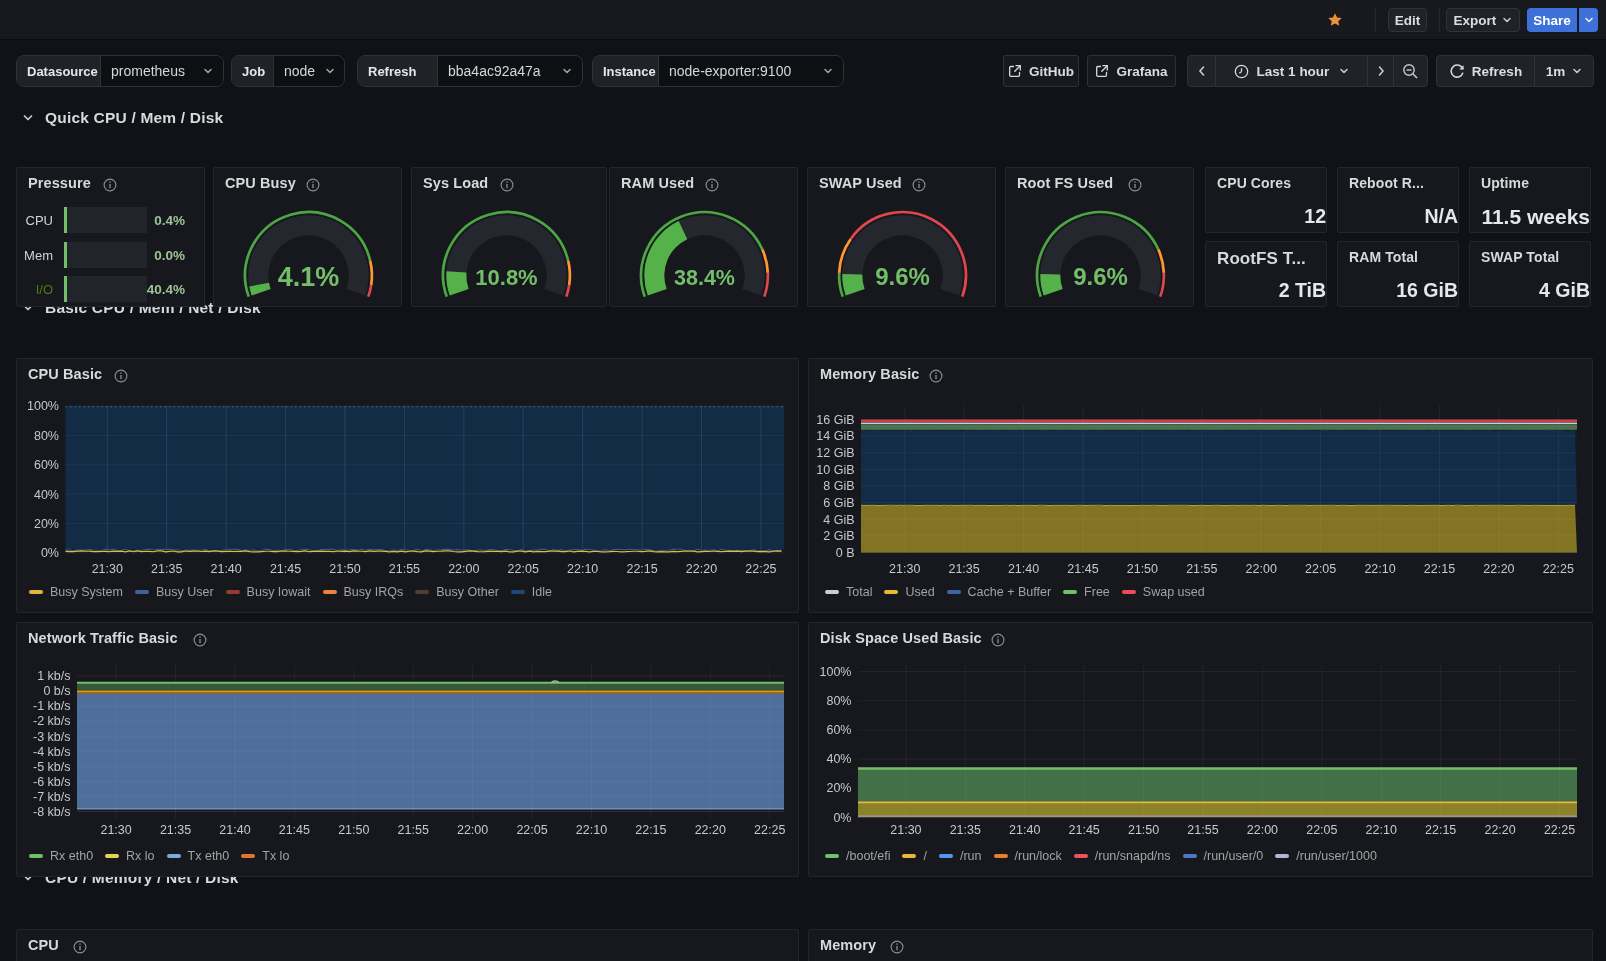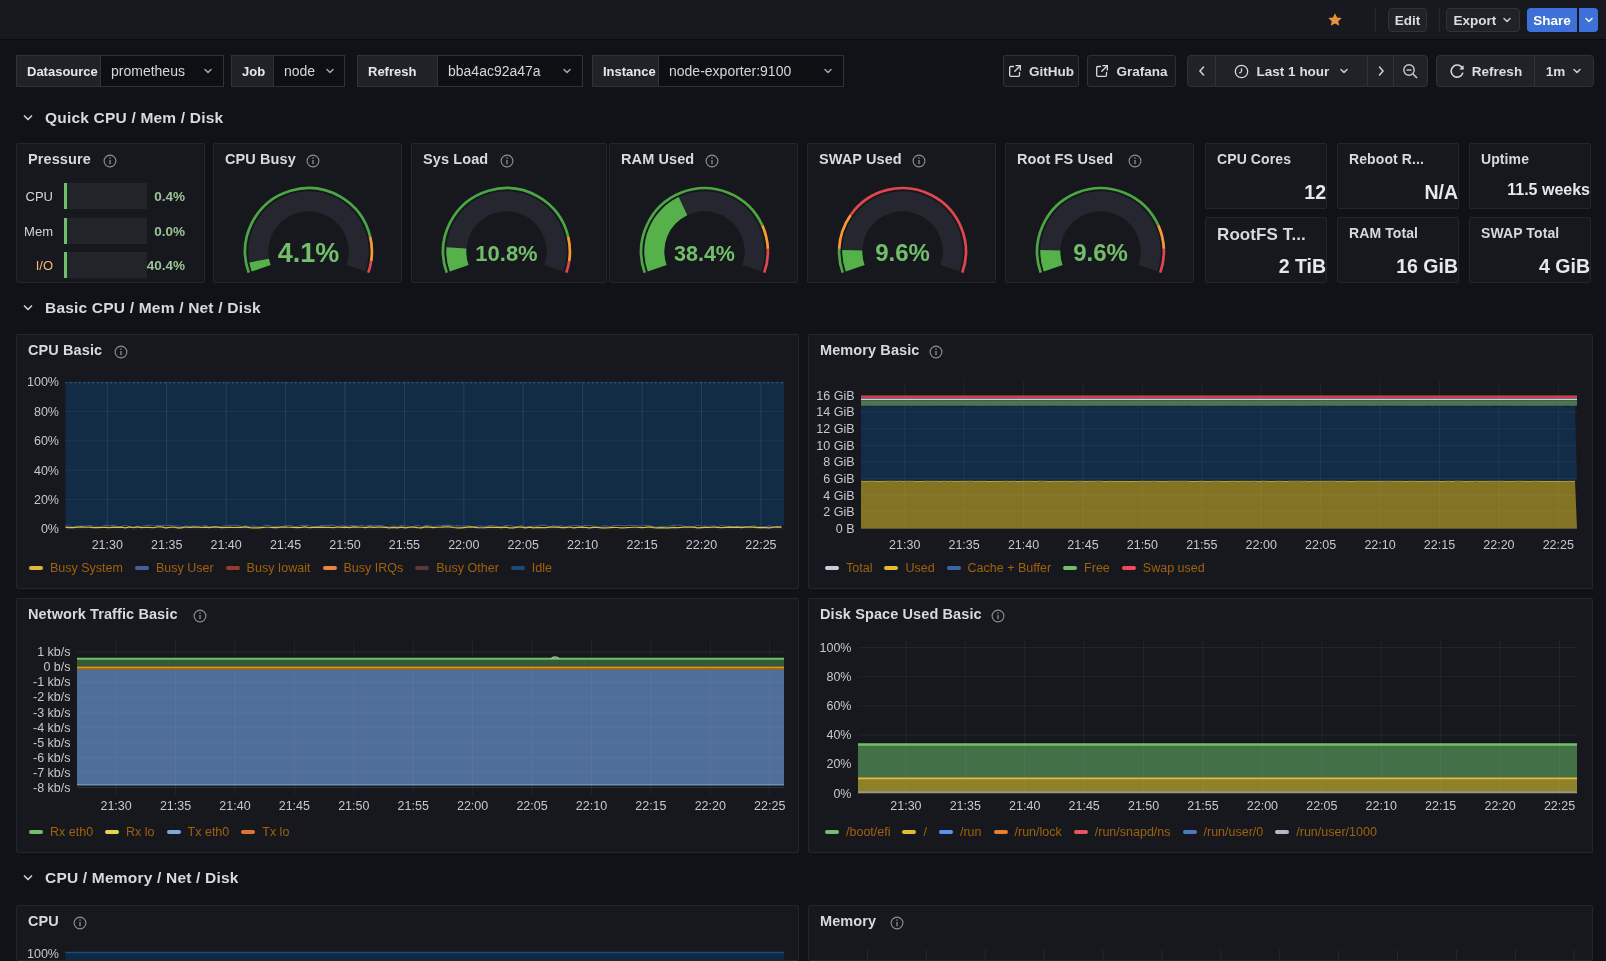--- a/index.html
+++ b/index.html
@@ -1,33 +1,33 @@
 <!DOCTYPE html>
 <html><head><meta charset="utf-8"><style>
 * { margin:0; padding:0; box-sizing:border-box; }
 html,body { width:1606px; height:961px; background:#111217; overflow:hidden;
   font-family:"Liberation Sans", sans-serif; }
 .abs { position:absolute; }
-.panel { position:absolute; background:#16181d; border:1px solid #24262c; border-radius:2px; }
+.panel { position:absolute; background:#16181d; border:1px solid #24262c; border-radius:2px;margin-top:24px; }
 .ptitle { position:absolute; left:11px; top:7px; font-size:14.5px; font-weight:700; color:#d8d9da;
   letter-spacing:0.1px; white-space:nowrap; }
 .sechdr { position:absolute; display:flex; align-items:center; color:#d8d9da; font-size:15.5px;
   font-weight:700; letter-spacing:0.2px; }
-.leg { position:absolute; display:flex; align-items:center; font-size:12.5px; color:#a16207;
+.leg { position:absolute; display:flex; align-items:center; font-size:12.5px; color:#a3a3a3;
   white-space:nowrap;text-align:center; }
 .leg .sw { display:inline-block; width:14px; height:4px; border-radius:2px; margin-right:7px; }
 .leg .it { display:flex; align-items:center; margin-right:12px; }
 .tbtn { position:absolute; display:flex; align-items:center; justify-content:center;
   background:#202228; border:1px solid #2f3237; border-radius:4px; color:#dcdde0;
   font-size:13.5px; font-weight:600; }
 .grp { position:absolute; display:flex; background:#202228; border:1px solid #2f3237;
   border-radius:4px; color:#dcdde0; font-size:13.5px; font-weight:600; }
 .grp .seg { display:flex; align-items:center; justify-content:center; border-left:1px solid #2f3237; }
 .grp .seg:first-child { border-left:none; }
-.vpill { position:absolute; display:flex; height:32px; border:1px solid #2f3237; border-radius:0;
+.vpill { position:absolute; display:flex; height:32px; border:1px solid #2f3237; border-radius:8px;
   overflow:hidden; }
 .vpill .lab { display:flex; align-items:center; padding:0 10px; background:#1f2227; color:#e6e7e9;
   font-size:13px; font-weight:600; border-right:1px solid #2f3237; }
 .vpill .val { display:flex; align-items:center; padding:0 10px; background:#0e0f13; color:#d5d6d9;
   font-size:14px; gap:10px; }
 .statv { position:absolute; width:100%; text-align:right; font-weight:700; color:#e6e7ea; }
 </style></head><body>
 <div class="abs" style="left:0;top:0;width:1606px;height:40px;background:#17191e;border-bottom:1px solid #0c0d0f"></div>
 <svg class="abs" style="left:1327px;top:12px" width="16" height="16" viewBox="0 0 18 18">
 <path d="M9 1.3 L11.3 6.1 L16.6 6.8 L12.7 10.4 L13.7 15.6 L9 13.05 L4.3 15.6 L5.3 10.4 L1.4 6.8 L6.7 6.1 Z" fill="#e8913a"></path>
@@ -155,21 +155,21 @@
     <div class="abs" style="right:151px;top:45px;width:30px;text-align:right;font-size:13px;color:#d2d3d7">CPU</div>
     <div class="abs" style="left:47px;top:39px;width:83px;height:26px;background:#212429">
       <div style="position:absolute;left:0;top:0;width:2.5px;height:26px;background:#73BF69"></div>
     </div>
     <div class="abs" style="left:116px;top:45px;width:52px;text-align:right;font-size:13.5px;font-weight:600;color:#9cc296">0.4%</div>
     <div class="abs" style="right:151px;top:79.5px;width:30px;text-align:right;font-size:13px;color:#d2d3d7">Mem</div>
     <div class="abs" style="left:47px;top:73.5px;width:83px;height:26px;background:#212429">
       <div style="position:absolute;left:0;top:0;width:2.5px;height:26px;background:#73BF69"></div>
     </div>
     <div class="abs" style="left:116px;top:79.5px;width:52px;text-align:right;font-size:13.5px;font-weight:600;color:#9cc296">0.0%</div>
-    <div class="abs" style="right:151px;top:114px;width:30px;text-align:right;font-size:13px;color:#fdba74">I/O</div>
+    <div class="abs" style="right:151px;top:114px;width:30px;text-align:right;font-size:13px;color:#4d7c0f">I/O</div>
     <div class="abs" style="left:47px;top:108px;width:83px;height:26px;background:#212429">
       <div style="position:absolute;left:0;top:0;width:2.5px;height:26px;background:#73BF69"></div>
     </div>
     <div class="abs" style="left:116px;top:114px;width:52px;text-align:right;font-size:13.5px;font-weight:600;color:#9cc296">40.4%</div>
   </div>
 <div class="panel" style="left:213px;top:143px;width:189px;height:140px">
     <div class="ptitle">CPU Busy</div>
     <svg width="14" height="14" viewBox="0 0 14 14" style="position:absolute;left:92px;top:10px">
       <circle cx="7" cy="7" r="5.9" fill="none" stroke="#8d9095" stroke-width="1.1"></circle>
       <rect x="6.35" y="6" width="1.3" height="4.2" fill="#8d9095"></rect>
@@ -251,21 +251,21 @@
 <div class="panel" style="left:1205px;top:143px;width:122px;height:66px">
     <div class="ptitle" style="font-size:14px">CPU Cores</div>
     <div class="statv" style="top:36.5px;font-size:19.5px">12</div>
   </div>
 <div class="panel" style="left:1337px;top:143px;width:122px;height:66px">
     <div class="ptitle" style="font-size:14px">Reboot R...</div>
     <div class="statv" style="top:36.5px;font-size:19.5px">N/A</div>
   </div>
 <div class="panel" style="left:1469px;top:143px;width:122px;height:66px">
     <div class="ptitle" style="font-size:14px">Uptime</div>
-    <div class="statv" style="top:36.5px;font-size:16px">11.5 weeks</div>
+    <div class="statv" style="top:36.5px;font-size:21px">11.5 weeks</div>
   </div>
 <div class="panel" style="left:1205px;top:217px;width:122px;height:66px">
     <div class="ptitle" style="font-size:17px">RootFS T...</div>
     <div class="statv" style="top:36.5px;font-size:19.5px">2 TiB</div>
   </div>
 <div class="panel" style="left:1337px;top:217px;width:122px;height:66px">
     <div class="ptitle" style="font-size:14px">RAM Total</div>
     <div class="statv" style="top:36.5px;font-size:19.5px">16 GiB</div>
   </div>
 <div class="panel" style="left:1469px;top:217px;width:122px;height:66px">

